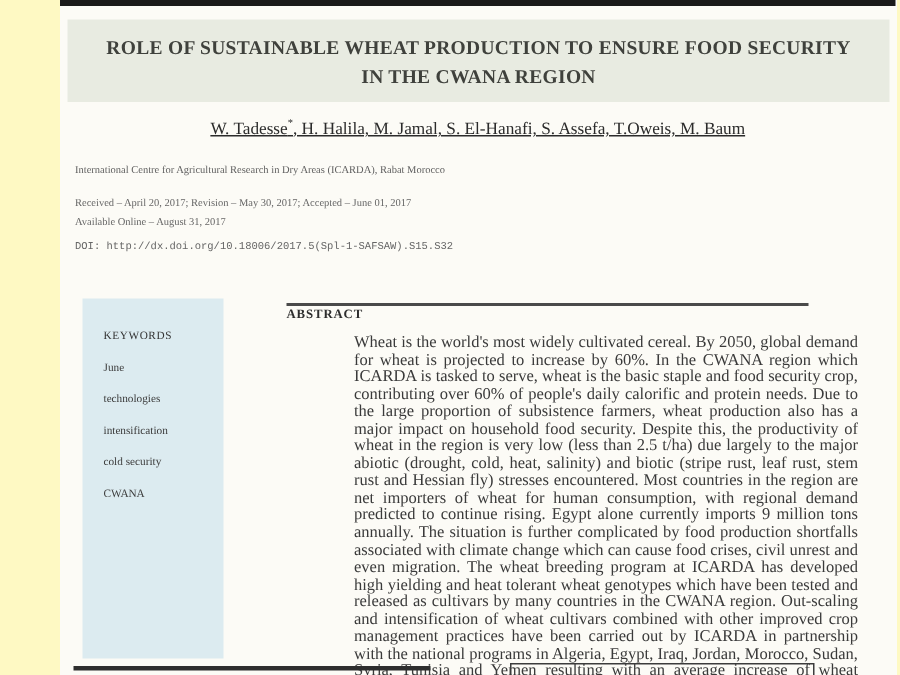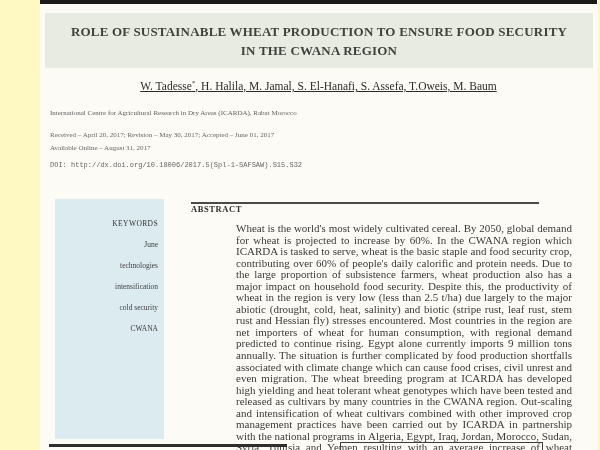--- a/index.html
+++ b/index.html
@@ -10,22 +10,22 @@
   .title-box{position:absolute;left:45px;top:13px;width:548px;height:55px;background:#e8ebe1;
              display:flex;align-items:center;justify-content:center;}
   .title-text{max-width:505px;text-align:center;font-weight:bold;font-size:13px;line-height:19px;
               color:#3f413c;letter-spacing:0.2px;}
   .authors{position:absolute;left:40px;top:80px;width:557px;text-align:center;font-size:11.5px;
            color:#2b2b2b;text-decoration:underline;}
   .authors sup{font-size:7px;vertical-align:super;line-height:0;}
   .affiliation{position:absolute;left:50px;top:109px;font-size:7px;color:#5f5f5f;}
   .dates{position:absolute;left:50px;top:129px;font-size:7px;color:#666;line-height:13px;}
   .doi{position:absolute;left:50px;top:161px;font-size:7px;color:#666;font-family:Liberation Mono, monospace;}
-  .kw-box{position:absolute;left:55px;top:199px;width:109px;height:240px;background:#dcebf0;
-          box-sizing:border-box;padding:20px 6px 0 14px;font-size:7.5px;color:#3d3d3d;text-align:right;}
+  .kw-box{position:absolute;left:55px;top:199px;width:94px;height:240px;background:#dcebf0;
+          box-sizing:border-box;padding:20px 6px 0 14px;font-size:7.5px;color:#3d3d3d;}
   .kw-box .kw-head{margin-bottom:12px;letter-spacing:0.4px;color:#333;}
   .kw-box .kw-item{margin-bottom:12px;}
   .abs-col{position:absolute;left:191px;top:202px;width:381px;}
   .abs-rule{width:348px;height:2px;background:#4a4a4a;}
   .abs-head{margin-top:0;font-size:8.5px;font-weight:bold;letter-spacing:0.6px;color:#2e2e2e;}
   .abs-text{margin-top:9px;font-size:11px;line-height:11.55px;text-align:justify;color:#3a3a3a;margin-left:45px;}
   .bottom-line{position:absolute;left:49px;top:444px;width:238px;height:2.5px;background:#2e2e2e;}
   .bottom-box{position:absolute;left:340px;top:442px;width:203px;height:20px;
               border:1.5px solid #3c3c3c;box-sizing:border-box;background:transparent;}
 </style>

